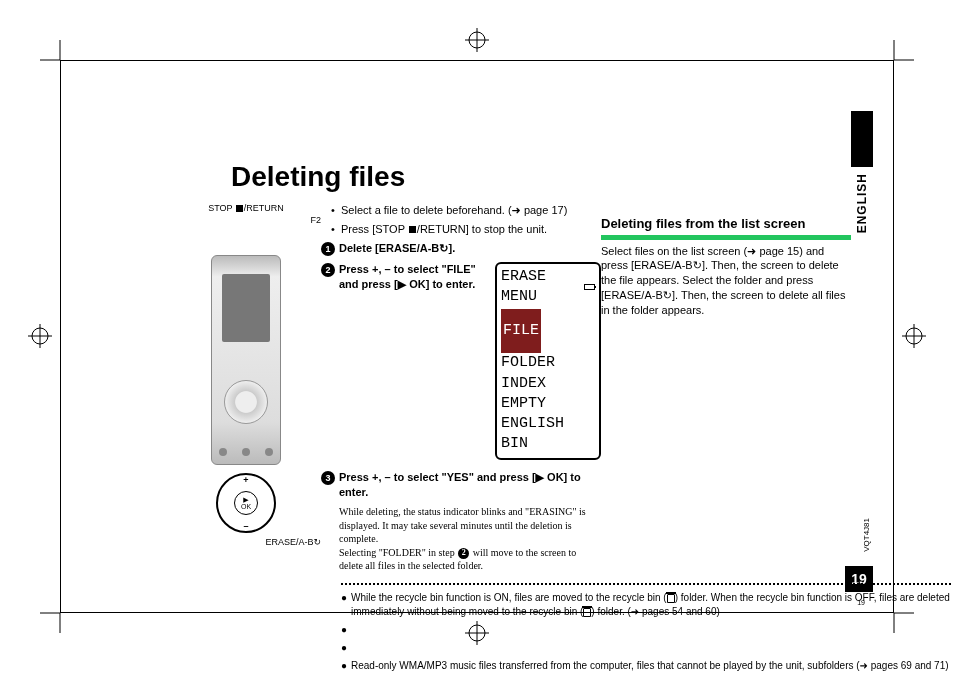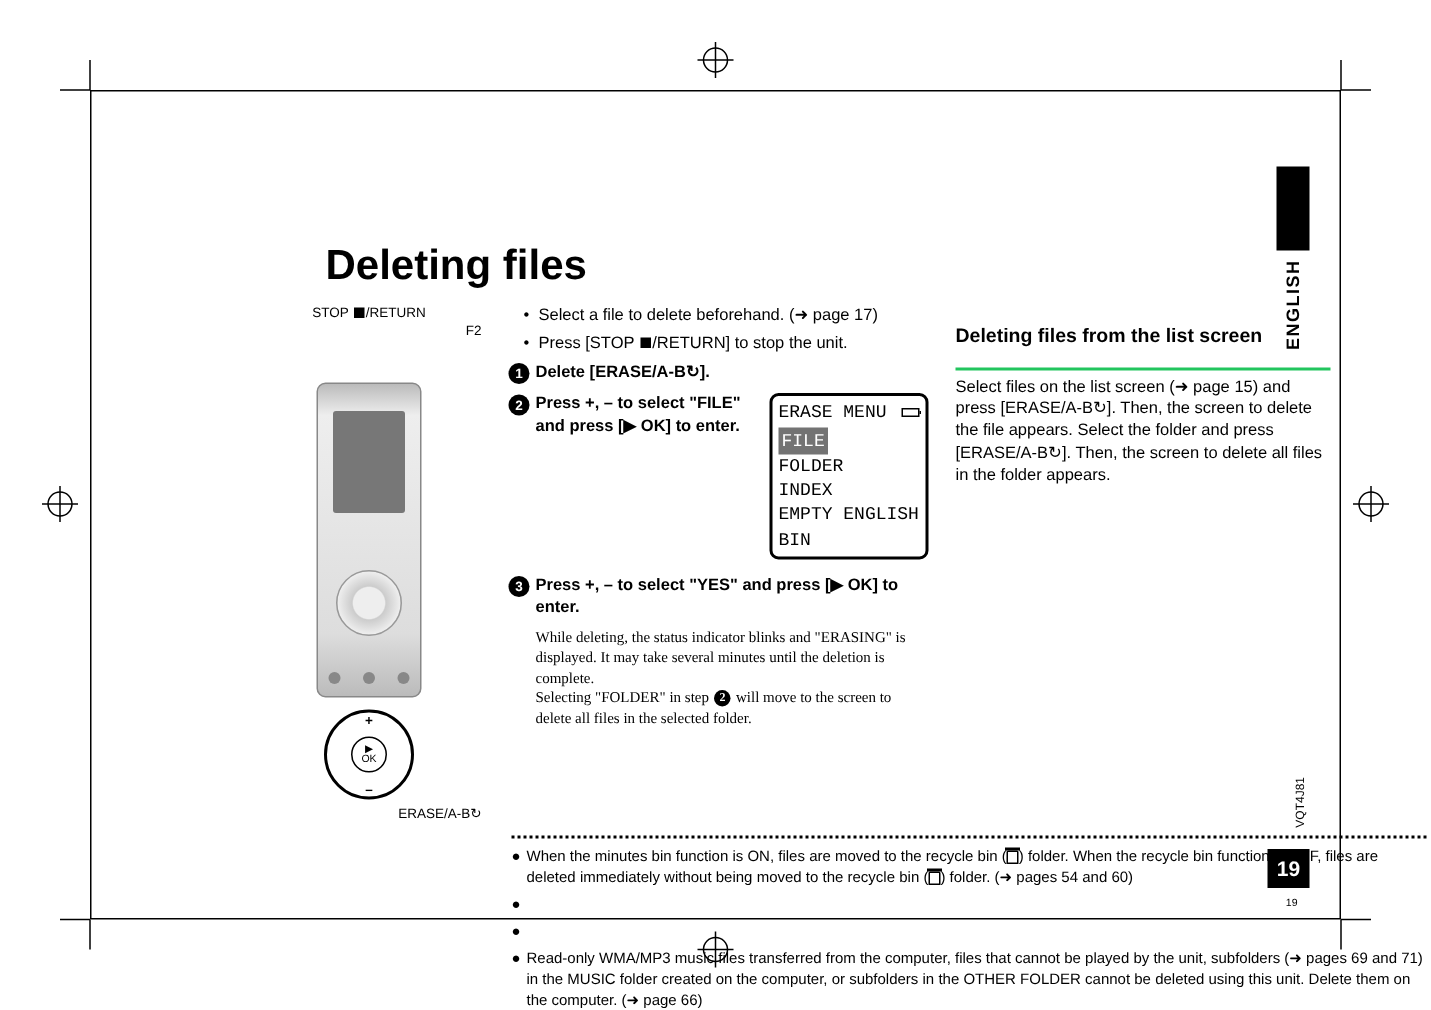--- a/index.html
+++ b/index.html
@@ -15,22 +15,22 @@
   .mark { position: absolute; stroke: #000; stroke-width: 1; fill: none; }
   .page {
     position: absolute;
     left: 60px; top: 60px; right: 60px; bottom: 60px;
     border: 1px solid #000;
   }
   .content {
     position: absolute;
     left: 110px; top: 100px; width: 780px;
   }
-  .title { font-size: 28px; font-weight: bold; margin-left: 46px; margin-bottom: 10px; }
-  .cols { display: flex; gap: 18px; }
+  .title { font-size: 28px; font-weight: bold; margin-left: 60px; margin-bottom: 10px; }
+  .cols { display: flex; }
   .left { width: 150px; flex-shrink: 0; font-size: 9px; }
   .mid  { width: 280px; flex-shrink: 0; font-size: 11px; line-height: 1.35; }
   .right{ width: 250px; flex-shrink: 0; font-size: 11px; line-height: 1.35; }
   .side {
     position: absolute; right: 20px; top: 50px;
     display: flex; flex-direction: column; align-items: center; gap: 6px;
   }
   .side-tab { width: 22px; height: 56px; background: #000; }
   .side-lang { writing-mode: vertical-rl; transform: rotate(180deg); font-weight: bold; font-size: 12px; letter-spacing: 1px; }
   .side-code { writing-mode: vertical-rl; transform: rotate(180deg); font-size: 8px; }
@@ -48,33 +48,33 @@
     vertical-align: top; margin-top: 1px;
   }
   .step-num.inline { width: 11px; height: 11px; font-size: 8px; vertical-align: middle; margin: 0 1px; }
   .bul { list-style: none; padding-left: 10px; }
   .bul li { position: relative; padding-left: 10px; margin-bottom: 4px; }
   .bul li::before { content: "•"; position: absolute; left: 0; }
   .step { display: flex; margin-bottom: 6px; }
   .step .txt { flex: 1; }
   .bold { font-weight: bold; }
   .indent { padding-left: 18px; font-size: 10px; font-family: Liberation Serif, serif; }
-  .subhead { font-weight: bold; font-size: 13px; border-bottom: 2px solid #22c55e; padding-bottom: 12px; margin-bottom: 4px; margin-top: 12px; }
+  .subhead { font-weight: bold; font-size: 13px; border-bottom: 5px solid #22c55e; padding-bottom: 2px; margin-bottom: 4px; margin-top: 12px; }
   .dotted { border: none; border-top: 2px dotted #000; margin: 10px 0 6px 0; }
   .notes { font-size: 10px; line-height: 1.4; }
   .notes .note { display: flex; margin-bottom: 4px; }
   .notes .dot { width: 10px; flex-shrink: 0; }
   
   .erase-menu {
     float: right; width: 106px; border: 2px solid #000; border-radius: 6px;
-    font-family: "Courier New", monospace; font-size: 12px; padding: 3px 4px;
+    font-family: "Courier New", monospace; font-size: 15px; padding: 3px 4px;
     margin-left: 6px; margin-bottom: 4px;
   }
   .erase-menu .hdr { display: flex; justify-content: space-between; align-items: center; margin-bottom: 2px; }
-  .erase-menu .hl { background: #737373; color: #fff; padding: 1px 2px; display: inline-block; }
+  .erase-menu .hl { background: #7f1d1d; color: #fff; padding: 12px 2px; display: inline-block; }
   .batt { width: 12px; height: 6px; border: 1px solid #000; position: relative; display: inline-block; }
   .batt::after { content: ""; position: absolute; right: -2px; top: 1px; width: 1px; height: 2px; background: #000; }
   
   .device {
     width: 70px; height: 210px; margin: 30px auto 6px auto;
     background: linear-gradient(#bbb,#eee 10%,#ddd 80%,#bbb);
     border: 1px solid #888; border-radius: 6px; position: relative;
   }
   .device .screen { position: absolute; top: 18px; left: 10px; right: 10px; height: 68px; background: #777; border-radius: 2px; }
   .device .wheel  { position: absolute; bottom: 40px; left: 50%; transform: translateX(-50%);
@@ -213,21 +213,21 @@
         <div>Select files on the list screen (➜ page 15) and press [ERASE/A-B↻]. Then, the screen to delete the file appears. Select the folder and press [ERASE/A-B↻]. Then, the screen to delete all files in the folder appears.</div>
       </div>
     </div>
 
     <div style="margin-left:170px">
       <hr class="dotted">
       <div class="notes">
         <div class="note">
             <span class="dot">●</span>
             <div>
-          <span>When the minutes bin function is ON, files are moved to the recycle bin (</span><span class="trash"></span><span>) folder. When the recycle bin function is OFF, files are deleted immediately without being moved to the recycle bin (</span><span class="trash"></span><span>) folder. (➜ pages 54 and 60)</span>
+          <span>While the recycle bin function is ON, files are moved to the recycle bin (</span><span class="trash"></span><span>) folder. When the recycle bin function is OFF, files are deleted immediately without being moved to the recycle bin (</span><span class="trash"></span><span>) folder. (➜ pages 54 and 60)</span>
         </div>
           </div>
         <div class="note">
             <span class="dot">●</span>
           </div>
         <div class="note">
             <span class="dot">●</span>
           </div>
         <div class="note">
             <span class="dot">●</span>

